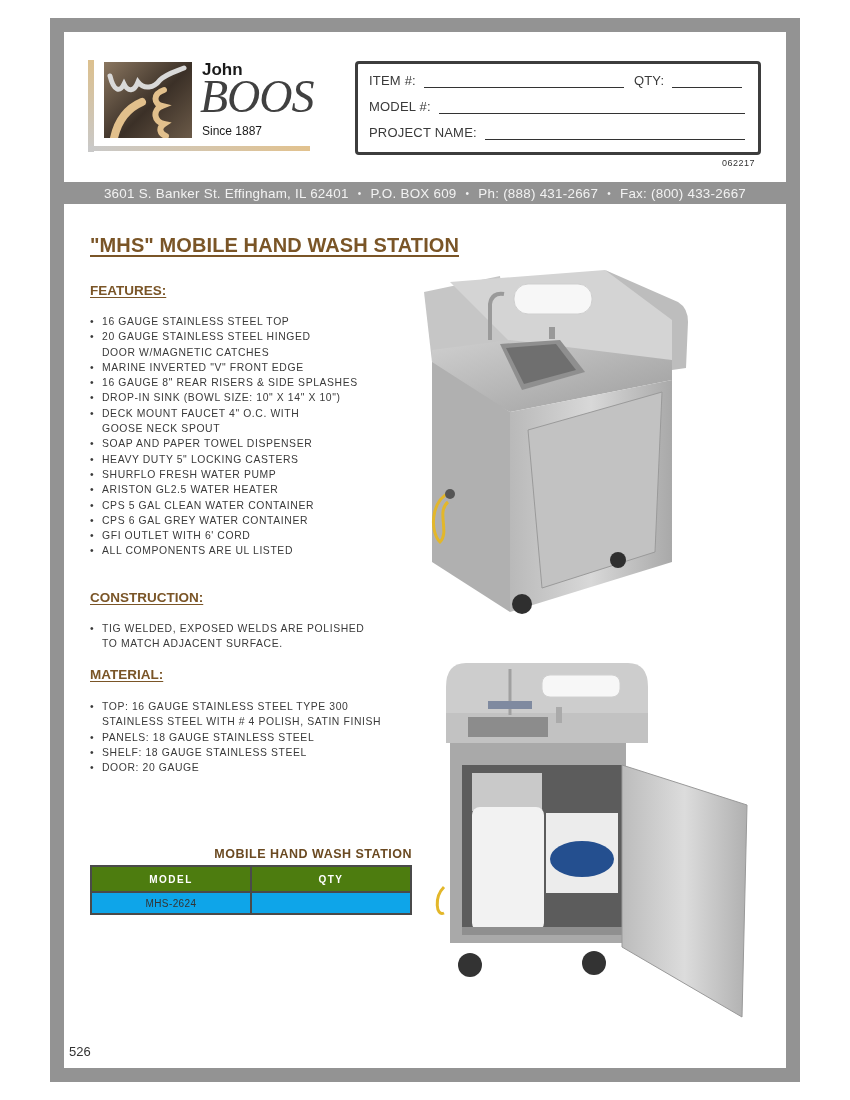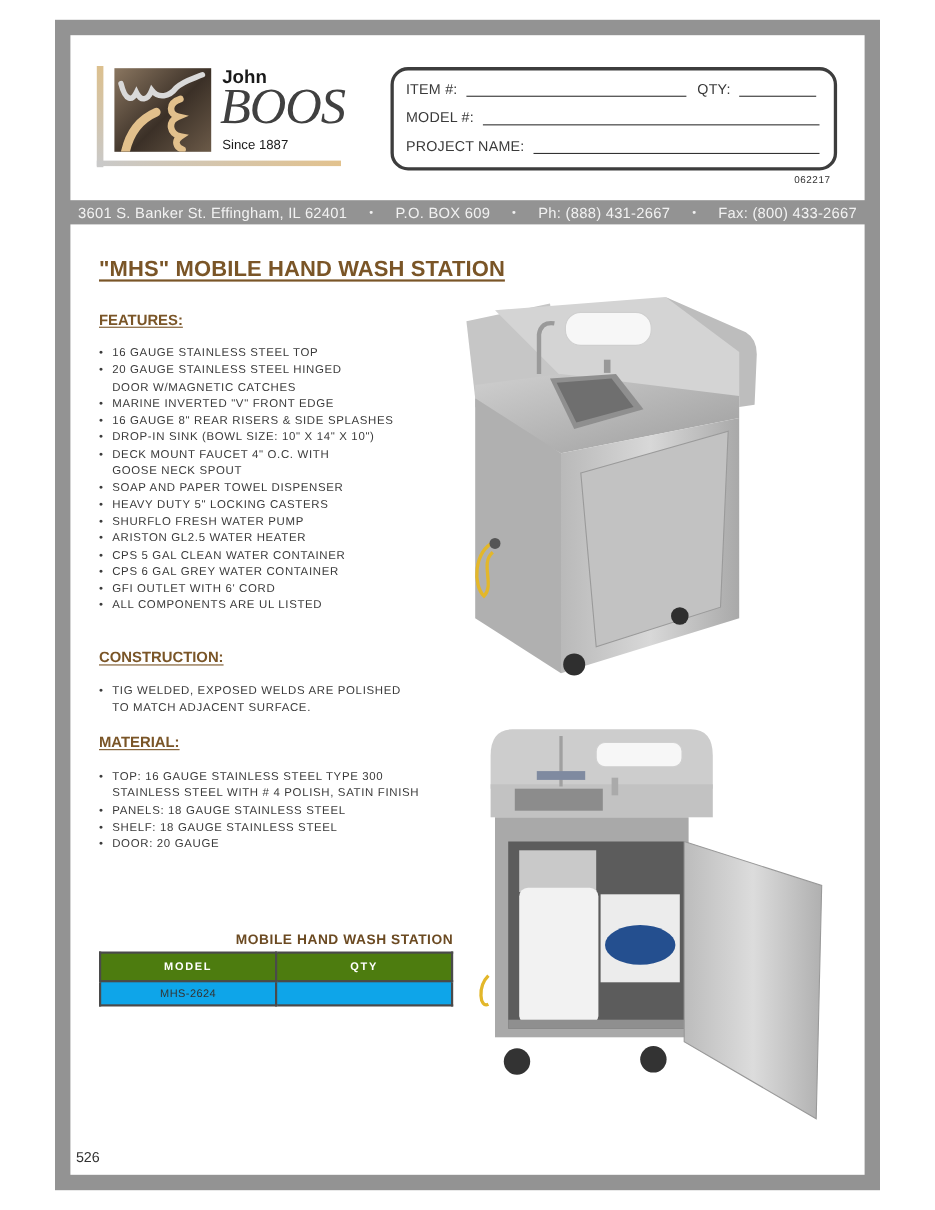--- a/index.html
+++ b/index.html
@@ -1,35 +1,35 @@
 <!DOCTYPE html>
 <html><head>
 <meta charset="utf-8">
 <style>
   html, body { margin: 0; padding: 0; background: #ffffff; }
   body { width: 850px; height: 1100px; position: relative; overflow: hidden; font-family: "Liberation Sans", sans-serif; }
 
   .frame { position: absolute; left: 50px; top: 18px; width: 750px; height: 1064px; background: #939393; }
   .top-panel { position: absolute; left: 64px; top: 32px; width: 722px; height: 150px; background: #ffffff; }
-  .addr-bar { position: absolute; left: 64px; top: 182px; width: 722px; height: 22px; color: #f2f2f2; font-size: 13.4px; letter-spacing: 0.25px; display: flex; align-items: center; justify-content: center; gap: 12px; }
+  .addr-bar { position: absolute; left: 64px; top: 182px; width: 722px; height: 22px; color: #f2f2f2; font-size: 13.4px; letter-spacing: 0.25px; display: flex; align-items: center; justify-content: center; gap: 1px; }
   .addr-bar .sep { margin: 0 8px; font-size: 10px; }
   .main-panel { position: absolute; left: 64px; top: 204px; width: 722px; height: 864px; background: #ffffff; }
 
   
   .logo { position: absolute; left: 88px; top: 60px; width: 222px; height: 92px; }
   .logo .bar-v { position: absolute; left: 0; top: 0; width: 6px; height: 92px; background: linear-gradient(#dcc08e, #c9c9c9); }
   .logo .bar-h { position: absolute; left: 0; top: 86px; width: 222px; height: 5px; background: linear-gradient(90deg, #c9c9c9, #e2c28e); }
   .logo .emblem { position: absolute; left: 16px; top: 2px; width: 88px; height: 76px; background: linear-gradient(135deg, #8a7660 0%, #3b3027 55%, #6b5a48 100%); overflow: hidden; }
   .logo .emblem svg { position: absolute; left: 0; top: 0; }
   .logo .john { position: absolute; left: 114px; top: 0px; font-size: 17px; font-weight: bold; color: #1a1a1a; }
   .logo .boos { position: absolute; left: 112px; top: 14px; font-family: "Liberation Serif", serif; font-style: italic; font-size: 46px; color: #404040; letter-spacing: -1px; line-height: 1; text-align: center; }
   .logo .since { position: absolute; left: 114px; top: 64px; font-size: 12px; color: #1a1a1a; }
 
   
-  .form-box { position: absolute; left: 355px; top: 61px; width: 400px; height: 88px; border: 3px solid #3d3d3d; border-radius: 16px; }
+  .form-box { position: absolute; left: 355px; top: 61px; width: 400px; height: 88px; border: 3px solid #3d3d3d; border-radius: 4px; }
   .form-row { position: absolute; left: 11px; display: flex; align-items: flex-end; font-size: 13px; color: #3a3a3a; letter-spacing: 0.2px; }
   .form-row .line { border-bottom: 1.5px solid #333; height: 12px; margin-left: 8px; }
   .doc-code { position: absolute; left: 722px; top: 158px; font-size: 9px; color: #333; letter-spacing: 0.5px; }
 
   
   .title { position: absolute; left: 90px; top: 234px; font-size: 20px; font-weight: bold; color: #7a5527; text-decoration: underline; text-underline-offset: 3px; letter-spacing: 0.1px; }
   .section-h { position: absolute; left: 90px; font-size: 13.5px; font-weight: bold; color: #7a5527; text-decoration: underline; text-underline-offset: 2px; }
   .bullets { position: absolute; left: 90px; margin: 0; padding: 0; list-style: none; font-size: 10.4px; color: #3a3a3a; letter-spacing: 0.6px; }
   .bullets li { position: relative; padding-left: 12px; line-height: 15.3px; }
   .bullets li::before { content: "•"; position: absolute; left: 0; top: 0; }

